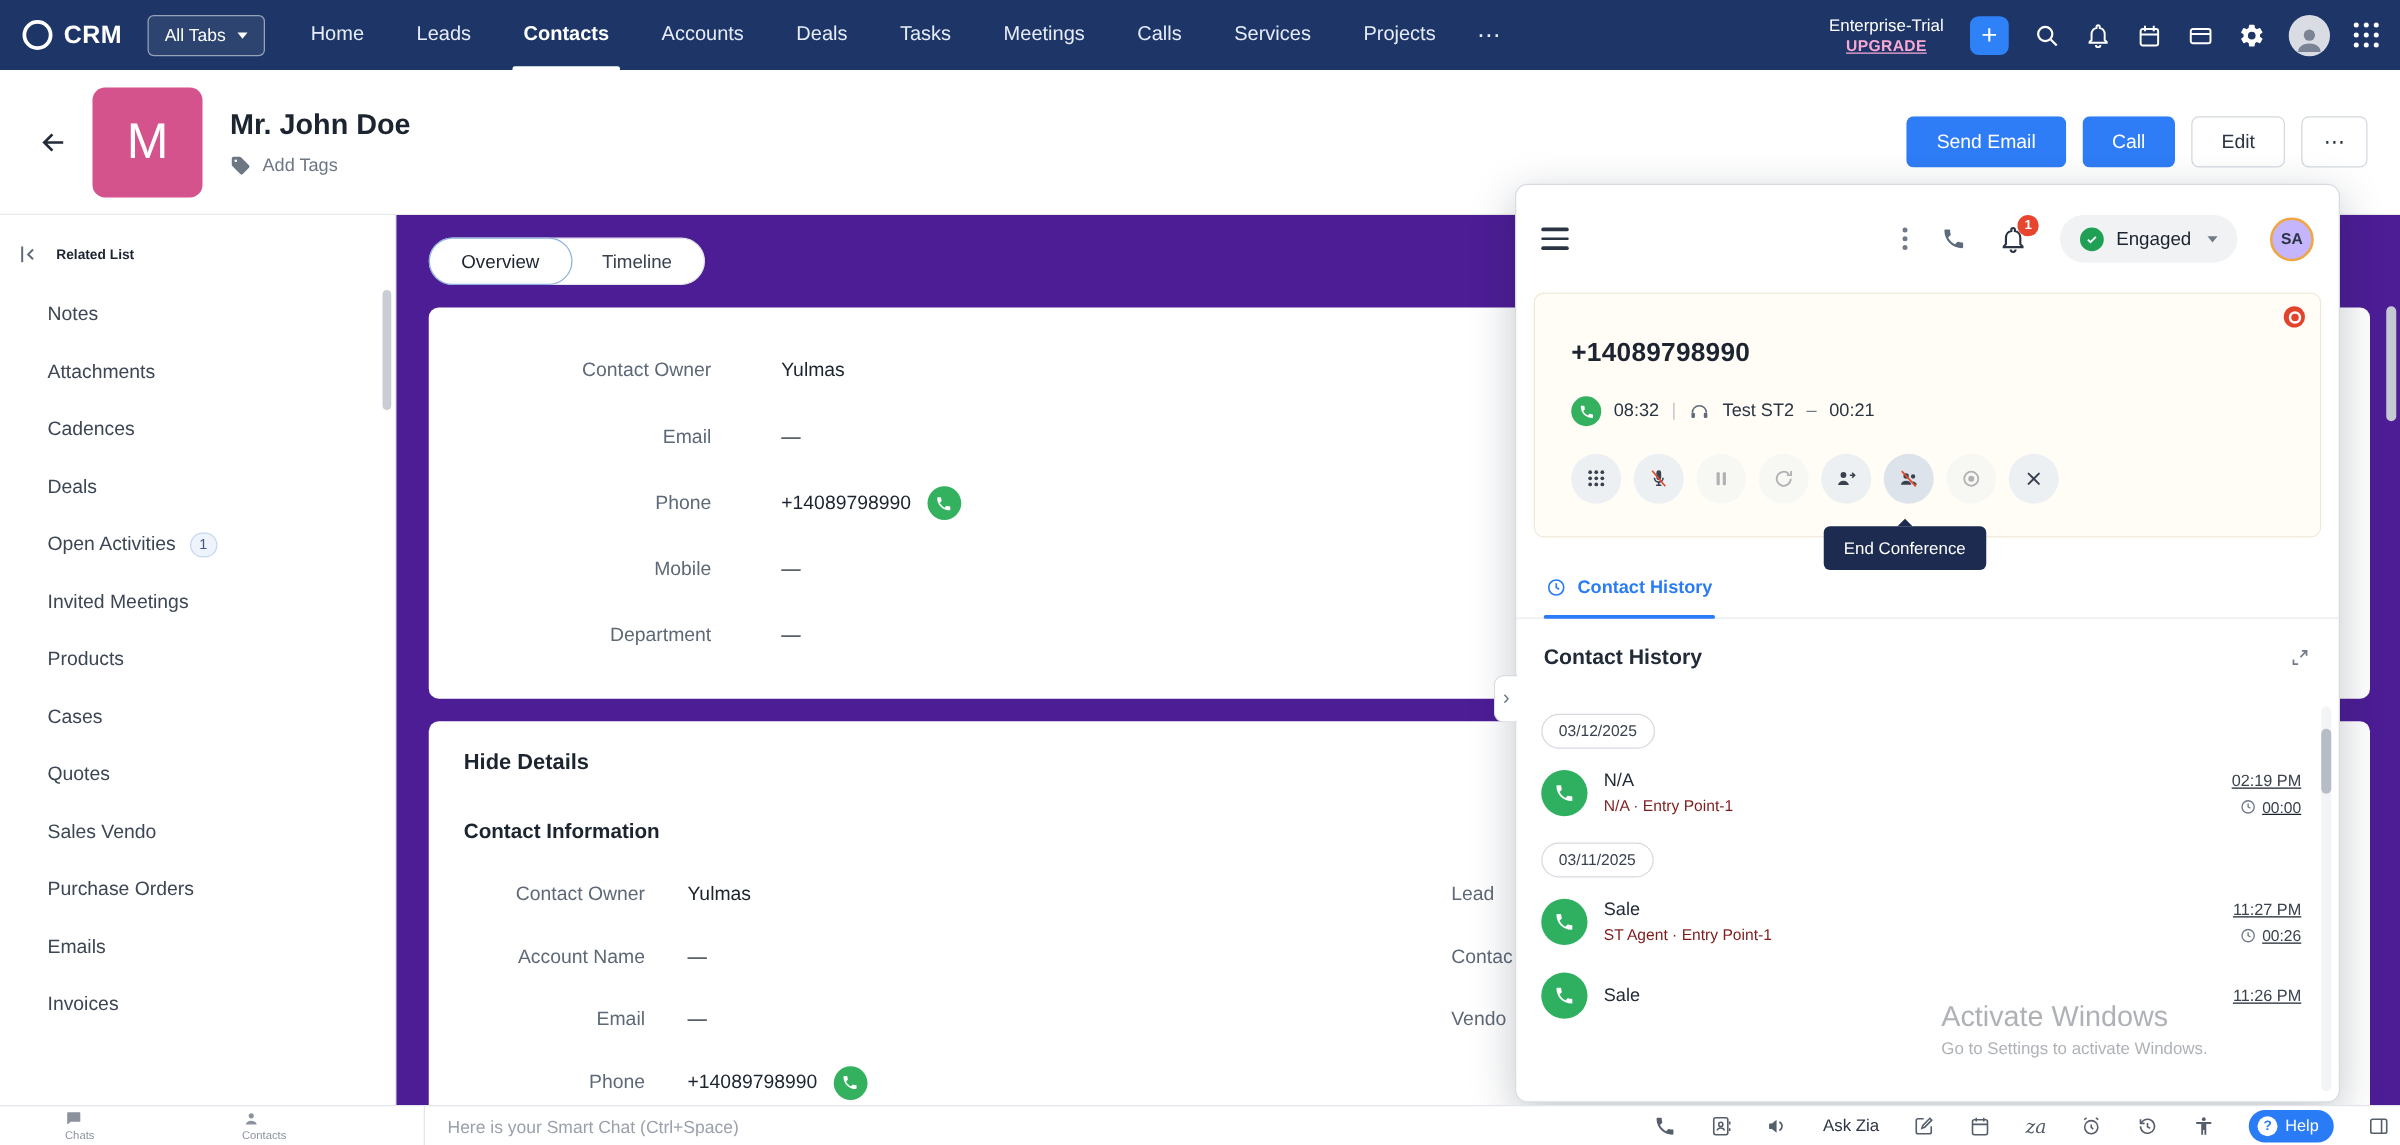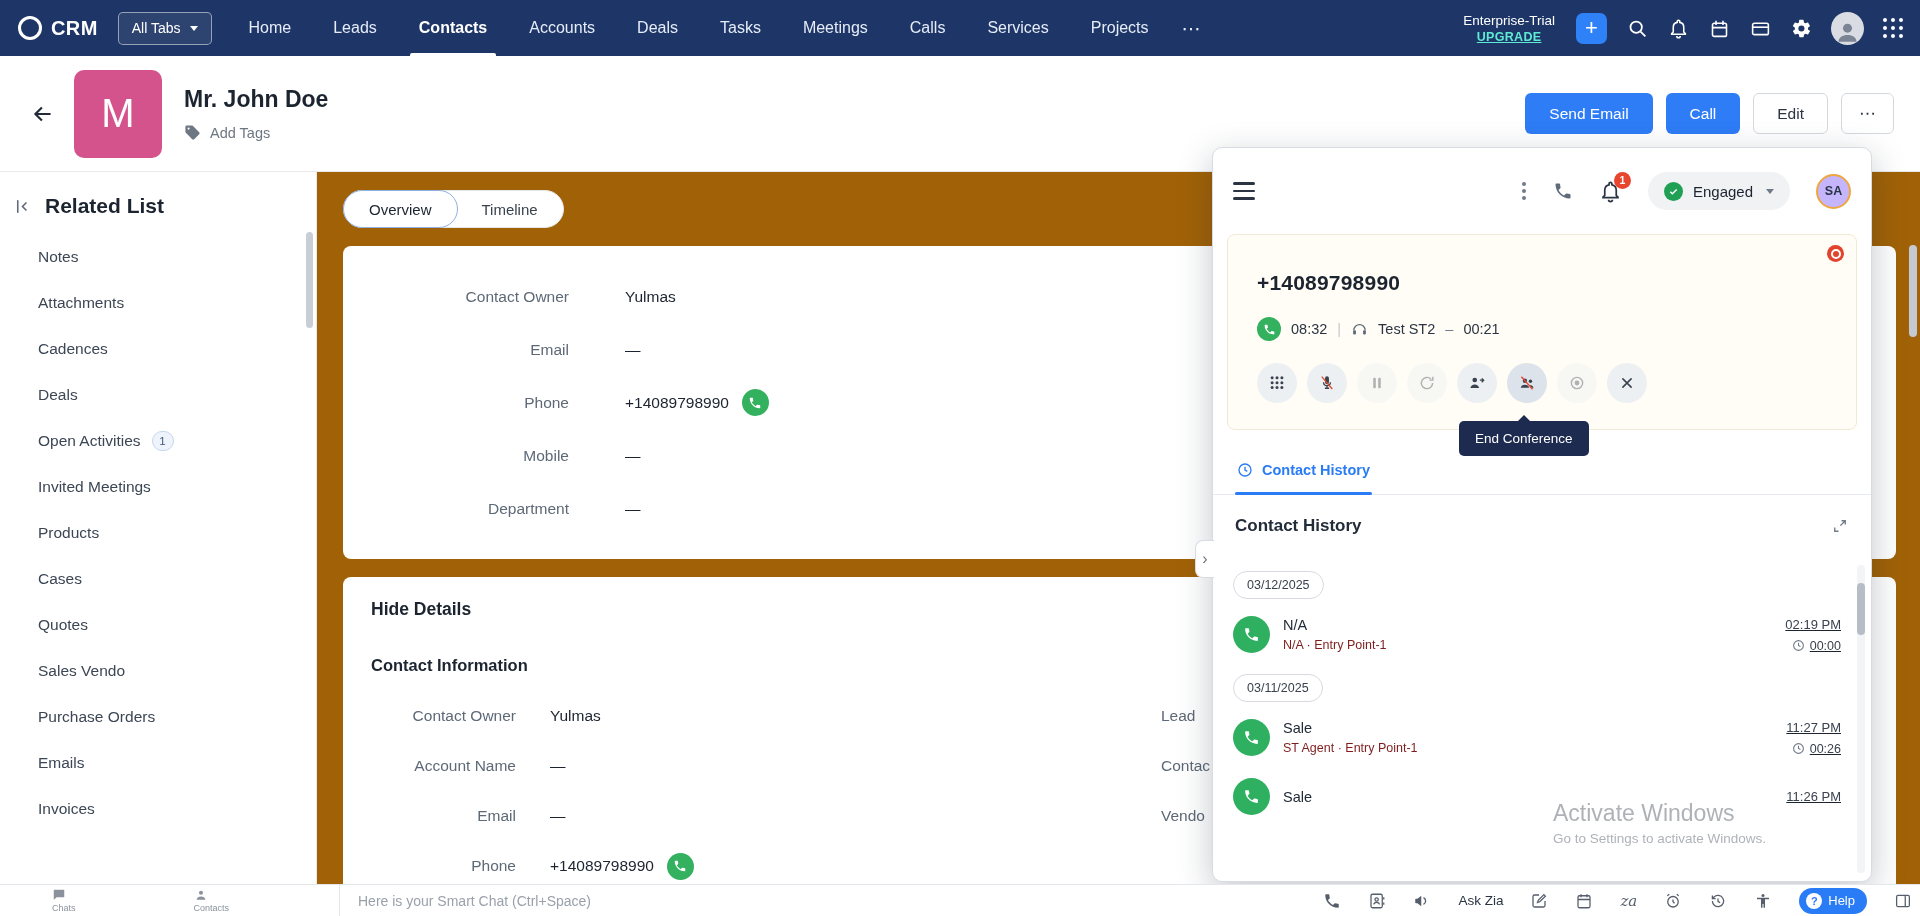--- a/index.html
+++ b/index.html
@@ -19,21 +19,21 @@
   .caret{width:0;height:0;border-left:4.5px solid transparent;border-right:4.5px solid transparent;border-top:5.5px solid #fff;}
   .mainnav{display:flex;height:100%;margin-left:16px;}
   .nav-item{color:#e6ecf8;font-size:16px;padding:0 21px;display:flex;align-items:center;height:100%;
             position:relative;cursor:pointer;white-space:nowrap;}
   .nav-item.active{color:#fff;font-weight:bold;}
   .nav-item.active::after{content:'';position:absolute;left:12px;right:12px;bottom:0;height:3px;background:#fff;border-radius:2px 2px 0 0;}
   .nav-more{color:#e6ecf8;font-size:19px;padding:0 12px;cursor:pointer;}
   .nav-right{margin-left:auto;display:flex;align-items:center;gap:19px;}
   .plan{text-align:center;margin-right:2px;}
   .plan-name{color:#fff;font-size:13.5px;}
-  .upgrade{color:#5eead4;font-size:12.5px;font-weight:bold;text-decoration:underline;cursor:pointer;display:block;margin-top:2px;letter-spacing:.3px;}
+  .upgrade{color:#f9a8d4;font-size:12.5px;font-weight:bold;text-decoration:underline;cursor:pointer;display:block;margin-top:2px;letter-spacing:.3px;}
   .plus-tile{width:31px;height:31px;border-radius:7px;background:#2f81f8;border:none;color:#fff;
              display:flex;align-items:center;justify-content:center;font-size:22px;cursor:pointer;padding:0;}
   .topicon{width:22px;height:22px;display:flex;align-items:center;justify-content:center;cursor:pointer;color:#fff;}
   .topicon svg{width:21px;height:21px;}
   .nav-avatar{width:33px;height:33px;border-radius:50%;background:#d9dde3;overflow:hidden;display:flex;
               align-items:flex-end;justify-content:center;cursor:pointer;}
   .nav-avatar svg{width:27px;height:27px;}
   .grid-icon{width:21px;height:21px;display:grid;grid-template-columns:repeat(3,1fr);gap:3.5px;cursor:pointer;}
   .grid-icon i{width:4px;height:4px;background:#fff;border-radius:50%;}
 
@@ -53,29 +53,29 @@
   .btn-blue{background:#2e7cf6;color:#fff;}
   .btn-white{background:#fff;border:1px solid #d4d9e0;color:#2a3442;}
   .btn-more{padding:0 17px;font-size:17px;}
 
   
   .sidebar{position:absolute;top:172px;left:0;width:316px;bottom:32px;background:#fff;
            border-right:1px solid #e6e8ec;z-index:5;overflow:hidden;}
   .sidebar-head{display:flex;align-items:center;gap:13px;padding:22px 12px 10px 13px;}
   .side-icon{color:#5f6b7a;width:19px;height:19px;cursor:pointer;}
   .side-icon svg{width:19px;height:19px;}
-  .side-title{font-size:21px;font-weight:bold;color:#1c2430;}
+  .side-title{font-size:11px;font-weight:bold;color:#1c2430;}
   #sidebar-list{list-style:none;margin:6px 0 0;padding:0;}
   .side-item{padding:13px 12px 13px 38px;font-size:15.5px;color:#3c4654;cursor:pointer;display:flex;align-items:center;line-height:20px;}
   .side-badge{margin-left:11px;min-width:22px;height:20px;border-radius:10px;background:#eef3fc;border:1px solid #c7d6ef;
               color:#44597c;font-size:11.5px;display:inline-flex;align-items:center;justify-content:center;padding:0 6px;box-sizing:border-box;}
   .side-scroll{position:absolute;top:60px;right:3px;width:7px;height:96px;background:#c9cdd4;border-radius:4px;cursor:pointer;}
 
   
-  .main{position:absolute;left:316px;top:172px;right:0;bottom:32px;background:#a16207;overflow:hidden;
+  .main{position:absolute;left:316px;top:172px;right:0;bottom:32px;background:#4c1d95;overflow:hidden;
         padding:18px 24px 0 27px;box-sizing:border-box;}
   .view-tabs{display:inline-flex;background:#fff;border-radius:19px;height:38px;align-items:center;border:1px solid #e3e6ea;box-sizing:border-box;}
   .vtab{border:none;background:transparent;height:38px;padding:0 25px;font-size:15px;color:#39424e;cursor:pointer;border-radius:19px;}
   .vtab.active{border:1px solid #8fb0e0;color:#1c2430;box-sizing:border-box;margin:-1px;height:38px;background:#fff;}
   .card{background:#fff;border-radius:8px;margin-top:18px;}
   .card-summary{padding:24px 0;}
   .frow{display:flex;align-items:center;min-height:53px;}
   .flabel{width:226px;text-align:right;color:#5e6977;font-size:15.5px;flex:none;}
   .fvalue{margin-left:56px;color:#1c2430;font-size:15.5px;display:flex;align-items:center;gap:13px;}
   .phone-badge{width:27px;height:27px;border-radius:50%;background:#33b15f;display:inline-flex;align-items:center;justify-content:center;cursor:pointer;}

